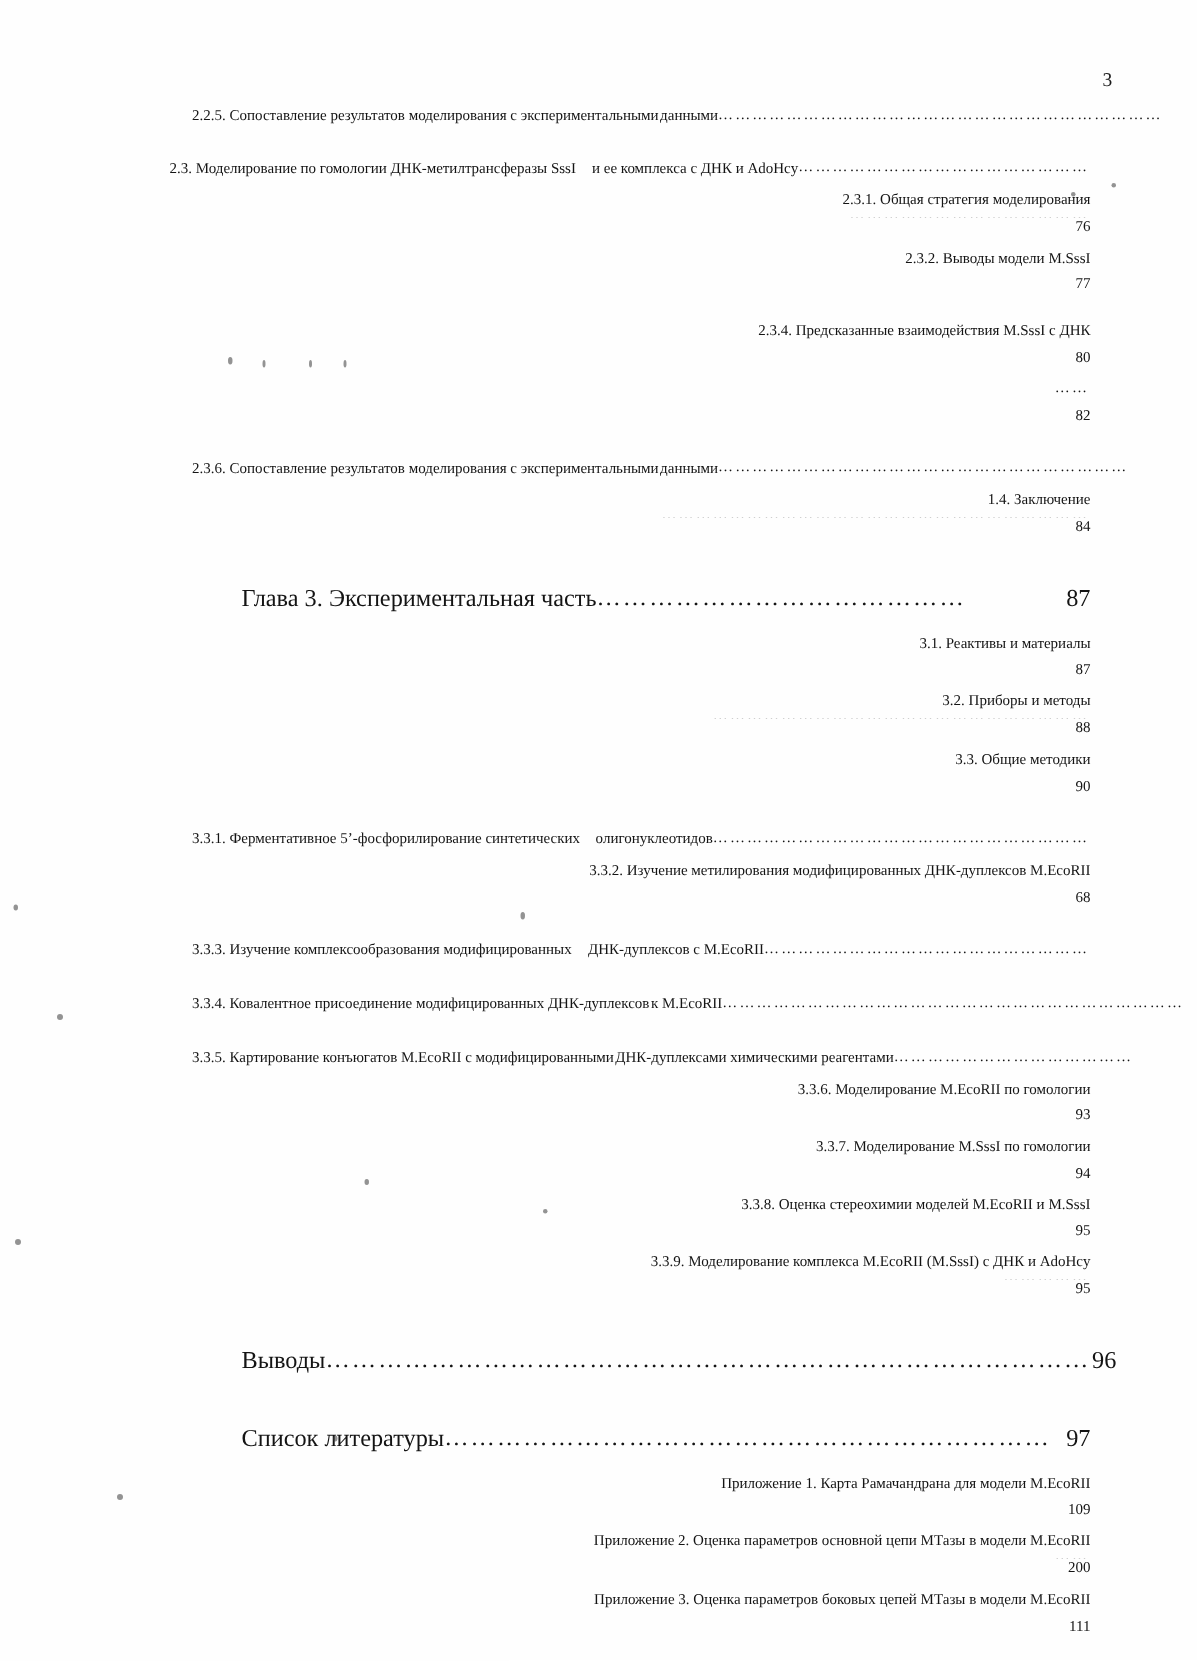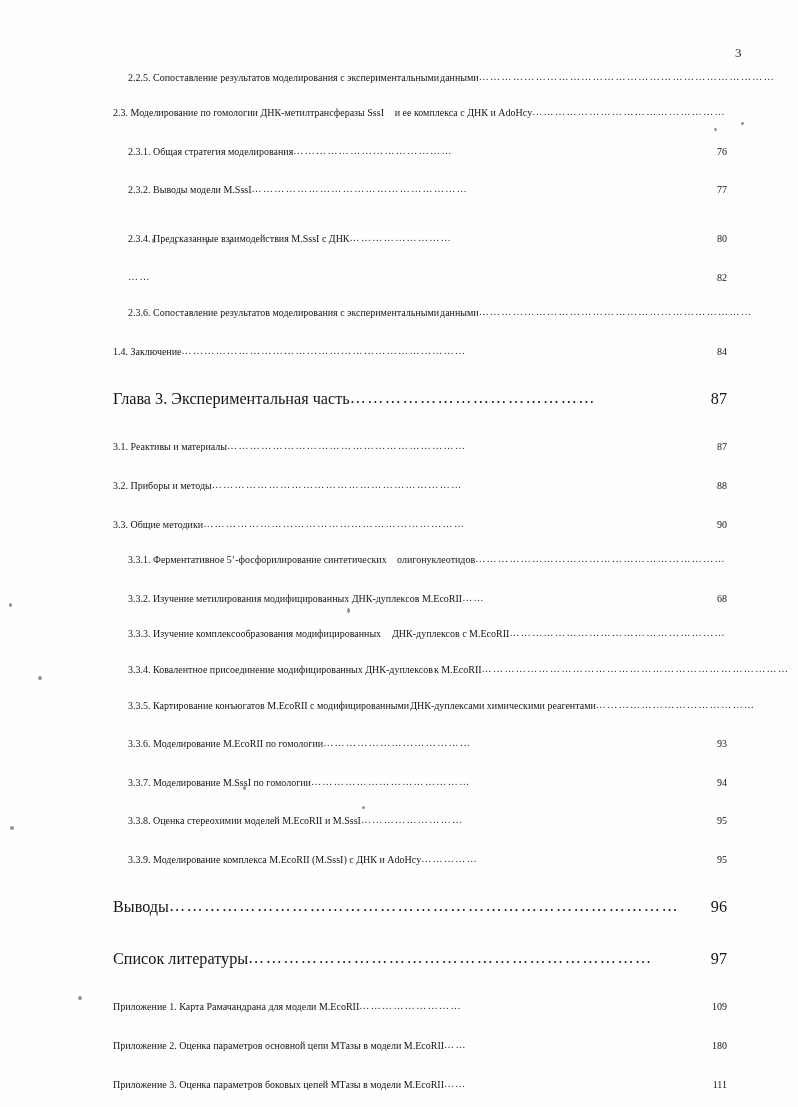--- a/index.html
+++ b/index.html
@@ -71,23 +71,23 @@
   .lvl2 > .line.cont { padding-left: 0px; }
   .lvl1 > .line.cont { padding-left: 0px; }
 
   .sz-normal { font-size: 10px; justify-content: space-between; }
   .sz-big { font-size: 16.2px; }
 
   .gap-sm { height: 10px; }
   .gap-md { height: 15px; }
   .gap-lg { height: 19px; }
 
-  .row-normal { height: 28.6px; }
+  .row-normal { height: 28.6px; flex-direction: column; }
   .row-tight { height: 25.6px; }
-  .row-big { height: 33px; }
+  .row-big { height: 33px; margin-left: 48px; }
 
   
   .speck {
     position: absolute;
     background: #3a3a3a;
     border-radius: 50%;
     opacity: .55;
   }
 </style>
 </head>
@@ -315,21 +315,21 @@
           <span class="label">Приложение 1. Карта Рамачандрана для модели M.EcoRII</span>
           <span class="leader">………………………</span>
           <span class="pageno">109</span>
         </div>
       </div>
       <div class="gap-sm"></div>
       <div class="entry lvl1 sz-normal">
         <div class="line row-normal">
           <span class="label">Приложение 2. Оценка параметров основной цепи МТазы в модели M.EcoRII</span>
           <span class="leader">……</span>
-          <span class="pageno">180</span>
+          <span class="pageno">200</span>
         </div>
       </div>
       <div class="gap-sm"></div>
       <div class="entry lvl1 sz-normal">
         <div class="line row-normal">
           <span class="label">Приложение 3. Оценка параметров боковых цепей МТазы в модели M.EcoRII</span>
           <span class="leader">……</span>
           <span class="pageno">111</span>
         </div>
       </div>

